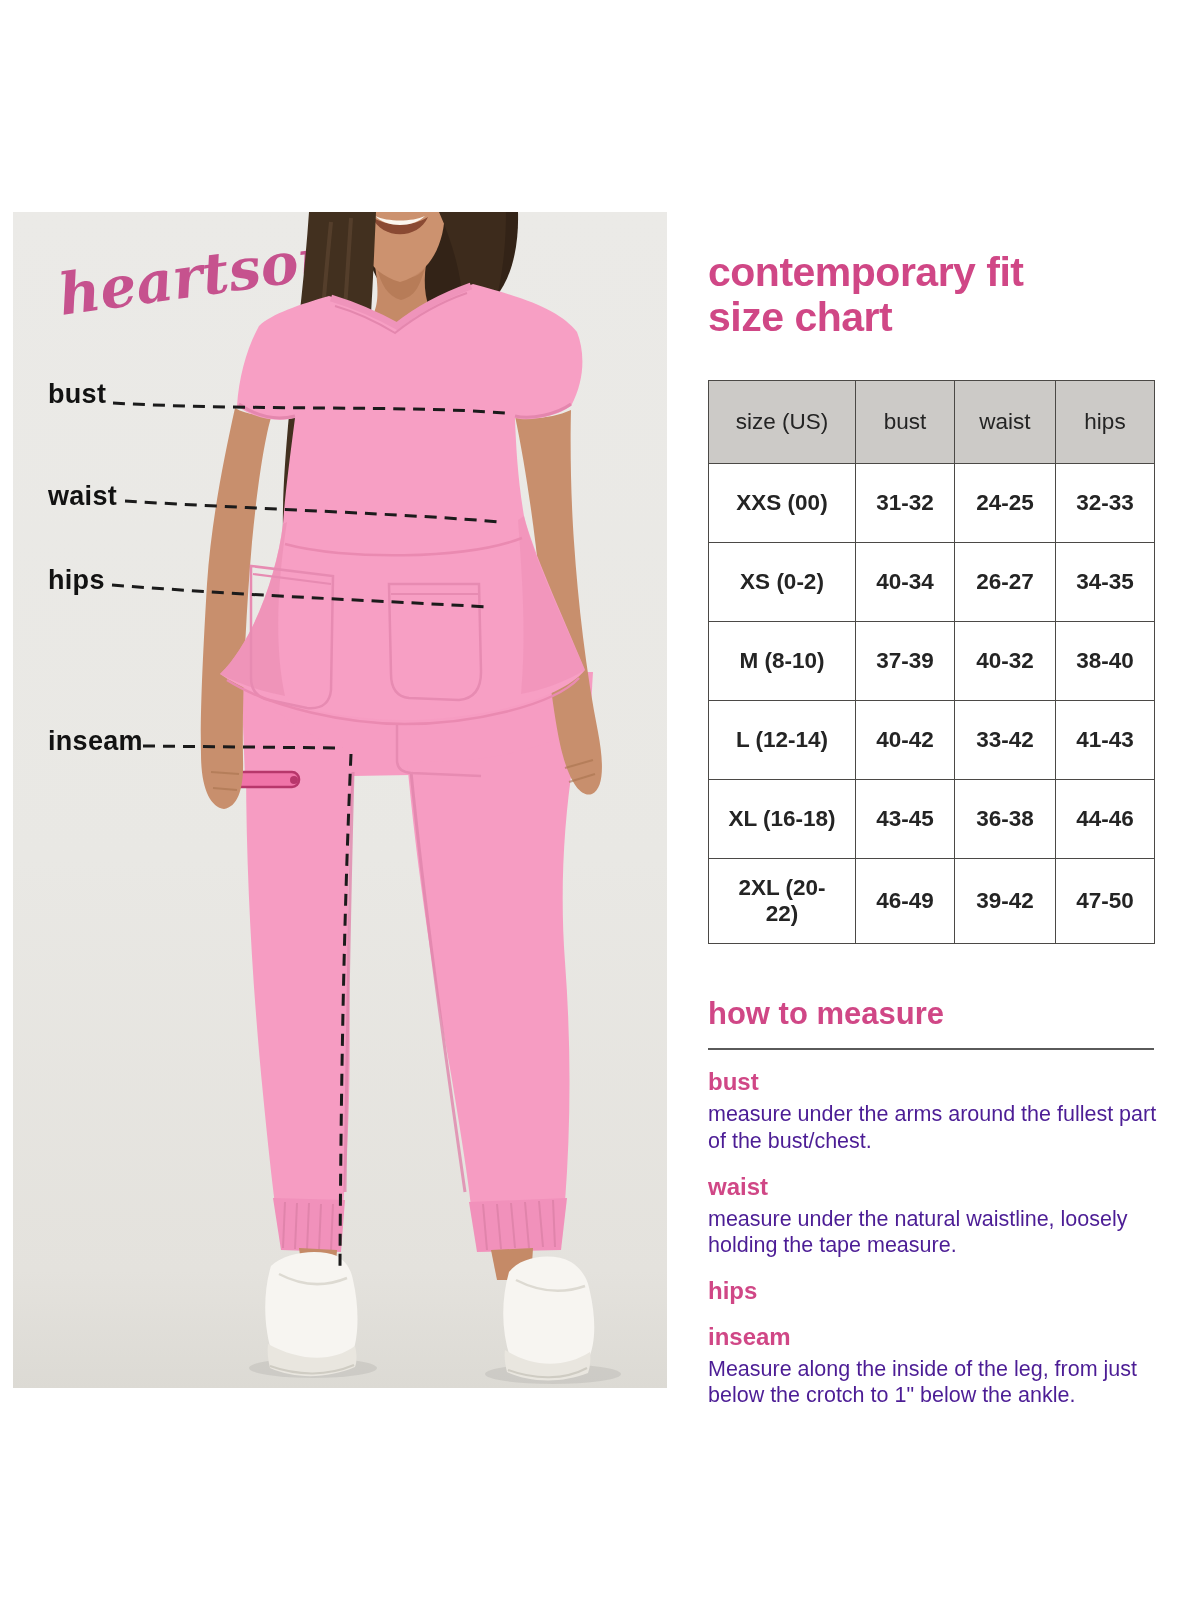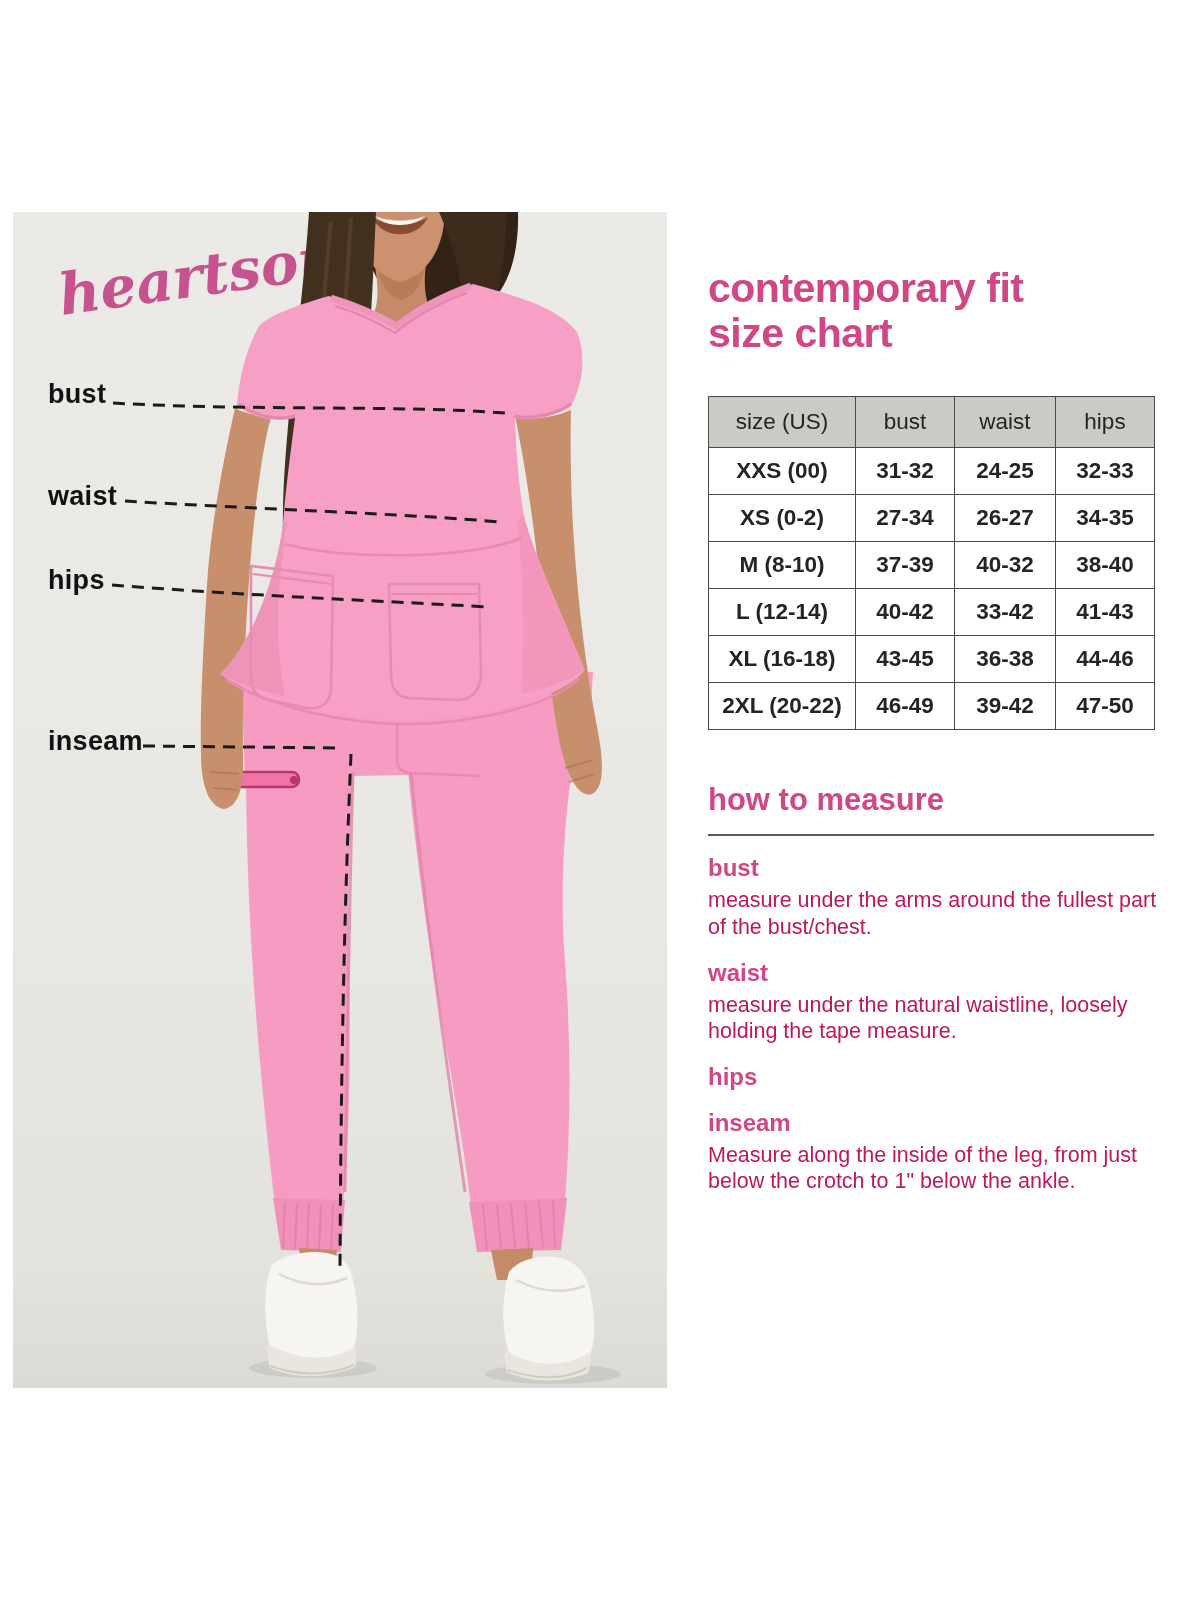--- a/index.html
+++ b/index.html
@@ -32,44 +32,44 @@
   .m-label.bust   { left:35px; top:167px; }
   .m-label.waist  { left:35px; top:269px; }
   .m-label.hips   { left:35px; top:353px; }
   .m-label.inseam { left:35px; top:514px; }
   .caption {
     position:absolute; left:33px; top:1062px;
     font-size:21px; line-height:1.52; color:#2c2c2c;
   }
 
   
-  .right-col { position:absolute; left:708px; top:266px; width:452px; }
+  .right-col { position:absolute; left:708px; top:250px; width:452px; }
   .page-title {
     color:var(--accent); font-size:41px; line-height:1.1; font-weight:700;
     letter-spacing:-0.5px; margin:0 0 40px 0; white-space:pre-line;
   }
   table.size-chart {
     border-collapse:collapse; table-layout:fixed; width:446px;
     font-size:22.5px; color:#242424;
   }
   table.size-chart th, table.size-chart td {
-    border:1.5px solid var(--table-border); text-align:center; padding:0;
+    border:1.5px solid var(--table-border); text-align:center; padding:16px;
   }
   table.size-chart th {
     background:var(--table-header-bg); height:50px; font-weight:400;
   }
   table.size-chart td { height:46px;font-weight:bold; }
 
   .htm-title { color:var(--accent); font-size:31px; font-weight:700; margin:52px 0 16px 0; }
   .divider { border:none; border-top:2px solid #5a5a5a; margin:0 0 10px 0; width:446px; }
   .measure-section h3 {
     color:var(--accent); font-size:24px; font-weight:700; margin:18px 0 5px 0;
   }
   .measure-section p {
-    margin:0; font-size:21.5px; line-height:1.24; color:#be185d; width:460px;
+    margin:0; font-size:21.5px; line-height:1.24; color:#4c1d95; width:460px;
   }
 </style>
 </head>
 <body>
 
 <div class="photo">
 
   <svg width="654" height="1176" viewBox="0 0 654 1176">
 
     <text x="44" y="90" transform="rotate(-8 140 62)" style="font-family:&quot;DejaVu Serif&quot;, serif; font-style:italic; font-weight:bold; font-size:57px; fill:#c6528e;">heartsoul</text>
@@ -211,21 +211,21 @@
     </thead>
     <tbody>
         <tr>
           <td>XXS (00)</td>
           <td>31-32</td>
           <td>24-25</td>
           <td>32-33</td>
         </tr>
         <tr>
           <td>XS (0-2)</td>
-          <td>27-34</td>
+          <td>40-34</td>
           <td>26-27</td>
           <td>34-35</td>
         </tr>
         <tr>
           <td>M (8-10)</td>
           <td>37-39</td>
           <td>40-32</td>
           <td>38-40</td>
         </tr>
         <tr>

